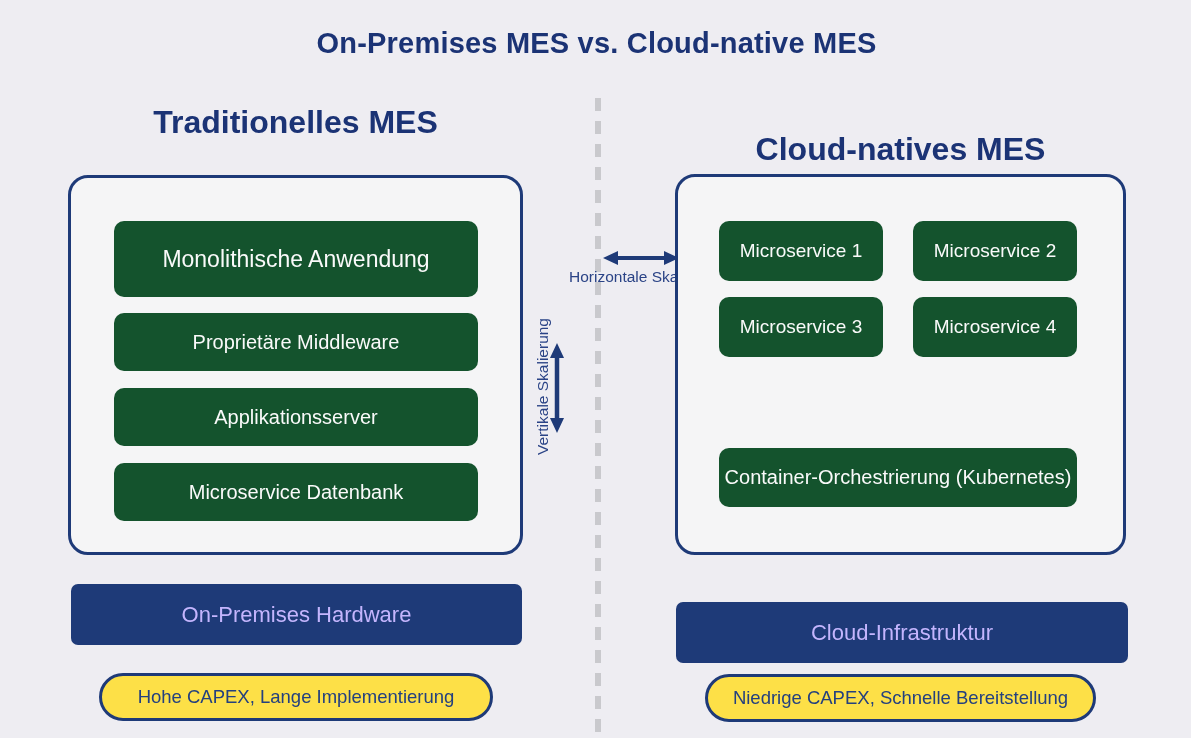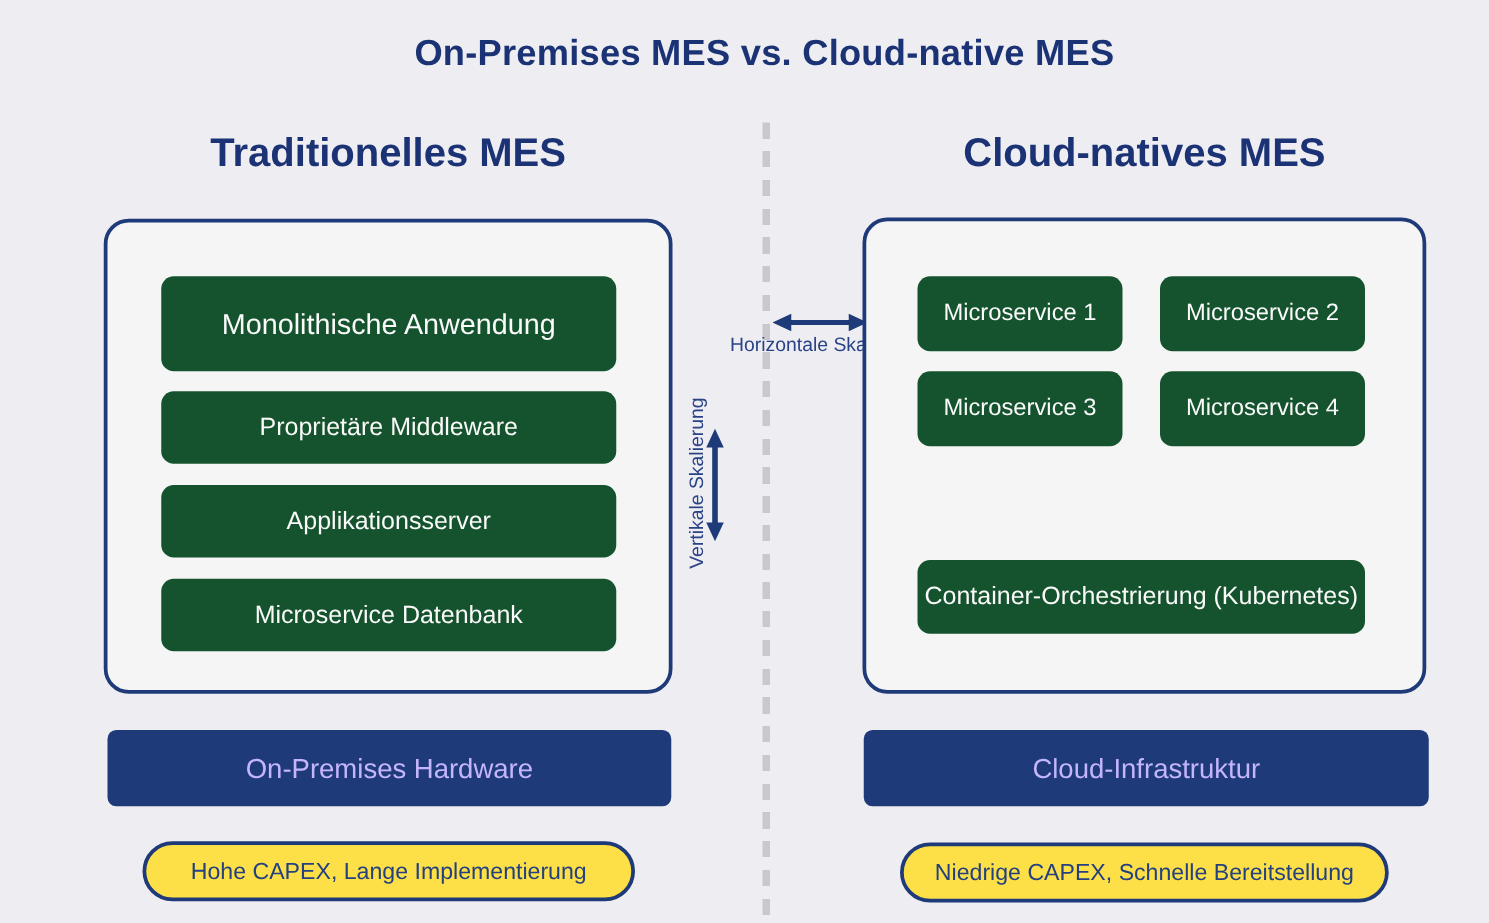--- a/index.html
+++ b/index.html
@@ -3,33 +3,33 @@
 <meta charset="utf-8">
 <style>
   * { margin:0; padding:0; box-sizing:border-box; }
   html,body { width:1191px; height:738px; }
   body {
     background:#eeedf2;
     font-family:"Liberation Sans", sans-serif;
     position:relative;
     overflow:hidden;
   }
-  .stage { position:absolute; top:0; left:16px; width:984px; height:738px; }
+  .stage { position:absolute; top:0; left:1px; width:984px; height:738px; }
 
   .title {
     position:absolute; top:27px; left:0; width:1191px;
     text-align:center; font-size:29px; font-weight:bold; color:#1b3375;
     letter-spacing:0.2px;
   }
   .col-header {
     position:absolute; top:104px; text-align:center;
     font-size:32px; font-weight:bold; color:#1b3375;
   }
   .col-header.left  { left:67px;  width:455px; }
-  .col-header.right { left:674px; width:451px; }
+  .col-header.right { left:674px; width:451px;margin-top:27px; }
 
   .panel {
     position:absolute; background:#f5f5f6;
     border:3px solid #1e3a78; border-radius:20px;
   }
   .panel.left  { left:67px;  top:175px; width:455px; height:380px; }
   .panel.right { left:674px; top:174px; width:451px; height:381px; }
 
   .navy-box {
     position:absolute; background:#14532d; color:#fafafa;
@@ -51,21 +51,21 @@
   .layer { left:718px; width:358px; height:59px; font-size:20px; }
   .layer1 { top:373px; }
   .layer2 { top:448px; }
 
   .platform-bar {
     position:absolute; top:584px; height:61px; border-radius:7px;
     background:#1e3a78; color:#c4b5fd; font-size:22px;
     display:flex; align-items:center; justify-content:center; white-space:nowrap;
   }
   .platform-bar.left  { left:70px;  width:451px; }
-  .platform-bar.right { left:675px; width:452px; }
+  .platform-bar.right { left:675px; width:452px;margin-top:18px; }
 
   .badge-pill {
     position:absolute; height:48px; border-radius:24px;
     background:#fde047; border:3px solid #1e3a78; color:#24407f;
     font-size:18.5px; display:flex; align-items:center; justify-content:center;
     white-space:nowrap;
   }
   .badge-pill.left  { left:98px;  top:673px; width:394px; }
   .badge-pill.right { left:704px; top:674px; width:391px; }
 

